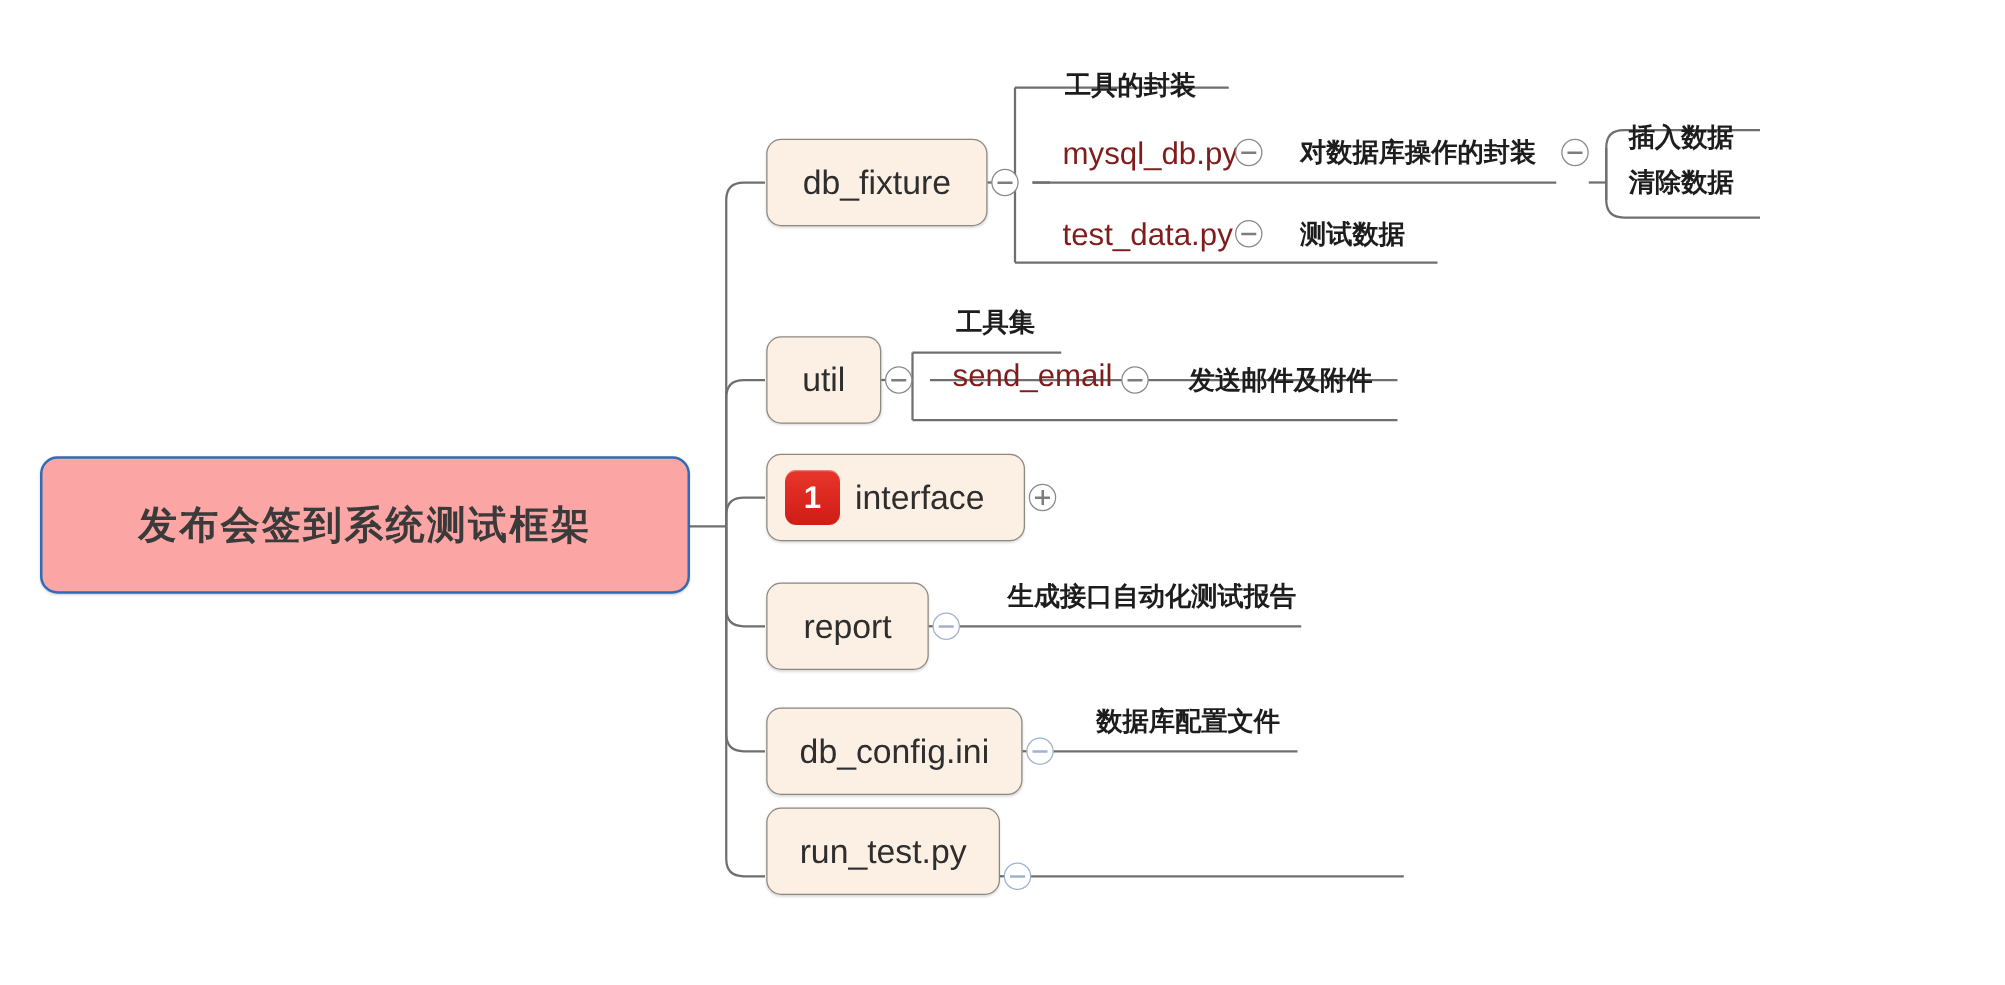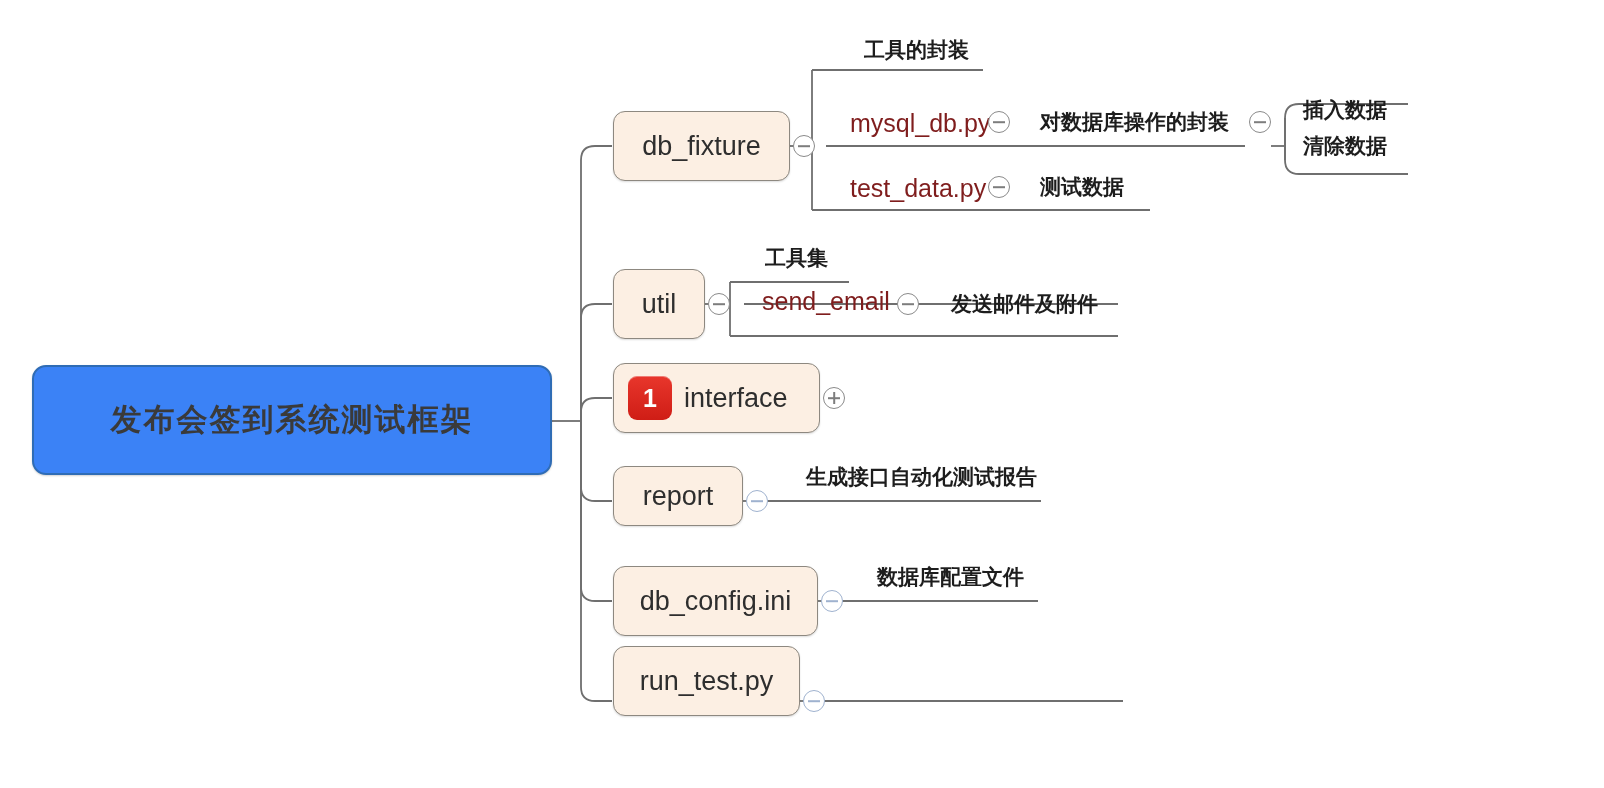--- a/index.html
+++ b/index.html
@@ -33,21 +33,21 @@
   
   .node {
     position: absolute;
     box-sizing: border-box;
     display: flex;
     align-items: center;
     justify-content: center;
     white-space: nowrap;
   }
   .node-root {
-    background: #3b82f6;
+    background: #fca5a5;
     border: 2px solid #2f6cb5;
     border-radius: 14px;
     color: #3a3a3a;
     font-weight: bold;
     font-size: 31px;
     letter-spacing: 2px;
     box-shadow: 0 1px 2px rgba(0,0,0,0.18);
   }
   .node-branch {
     background: #fcefe3;
@@ -181,21 +181,21 @@
 
   <div class="node node-root" style="left:32px; top:365px; width:520px; height:110px;">
     <span>发布会签到系统测试框架</span>
   </div>
 
   <div class="node node-branch" style="left:613px; top:111px; width:177px; height:70px;">
     <span>db_fixture</span>
   </div>
   <div class="toggle" style="left:793px; top:135px;"></div>
 
-  <div class="label label-cn" style="left:852px; top:40px;margin-left:12px;">工具的封装</div>
+  <div class="label label-cn" style="left:852px; top:58px;">工具的封装</div>
 
   <div class="label label-mono" style="left:850px; top:111px;">mysql_db.py</div>
   <div class="toggle" style="left:988px; top:111px;"></div>
   <div class="label label-cn" style="left:1040px; top:112px;">对数据库操作的封装</div>
   <div class="toggle" style="left:1249px; top:111px;"></div>
 
   <div class="label label-cn" style="left:1303px; top:100px;">插入数据</div>
   <div class="label label-cn" style="left:1303px; top:136px;">清除数据</div>
 
   <div class="label label-mono" style="left:850px; top:176px;">test_data.py</div>
@@ -212,21 +212,21 @@
   <div class="label label-mono" style="left:762px; top:289px;">send_email</div>
   <div class="toggle" style="left:897px; top:293px;"></div>
   <div class="label label-cn" style="left:951px; top:294px;">发送邮件及附件</div>
 
   <div class="node node-branch has-badge" style="left:613px; top:363px; width:207px; height:70px;">
     <span class="badge">1</span>
     <span>interface</span>
   </div>
   <div class="toggle plus" style="left:823px; top:387px;"></div>
 
-  <div class="node node-branch" style="left:613px; top:466px; width:130px; height:60px;">
+  <div class="node node-branch" style="left:613px; top:466px; width:130px; height:70px;">
     <span>report</span>
   </div>
   <div class="toggle blue" style="left:746px; top:490px;"></div>
   <div class="label label-cn" style="left:806px; top:467px;">生成接口自动化测试报告</div>
 
   <div class="node node-branch" style="left:613px; top:566px; width:205px; height:70px;">
     <span>db_config.ini</span>
   </div>
   <div class="toggle blue" style="left:821px; top:590px;"></div>
   <div class="label label-cn" style="left:877px; top:567px;">数据库配置文件</div>

